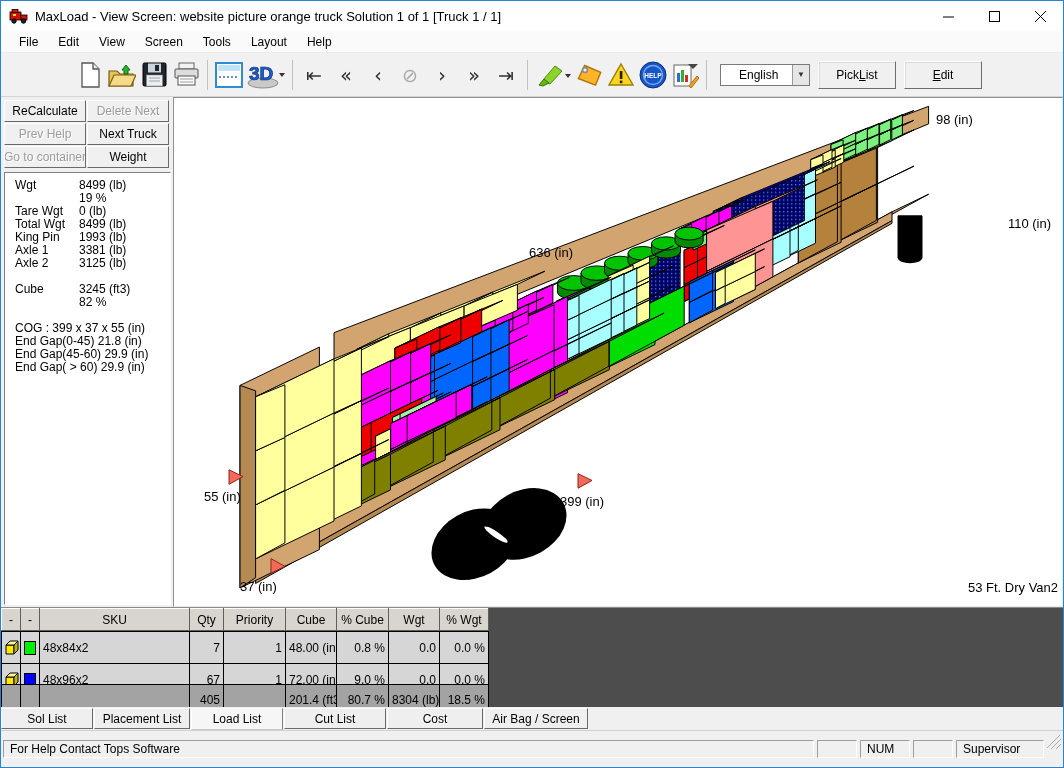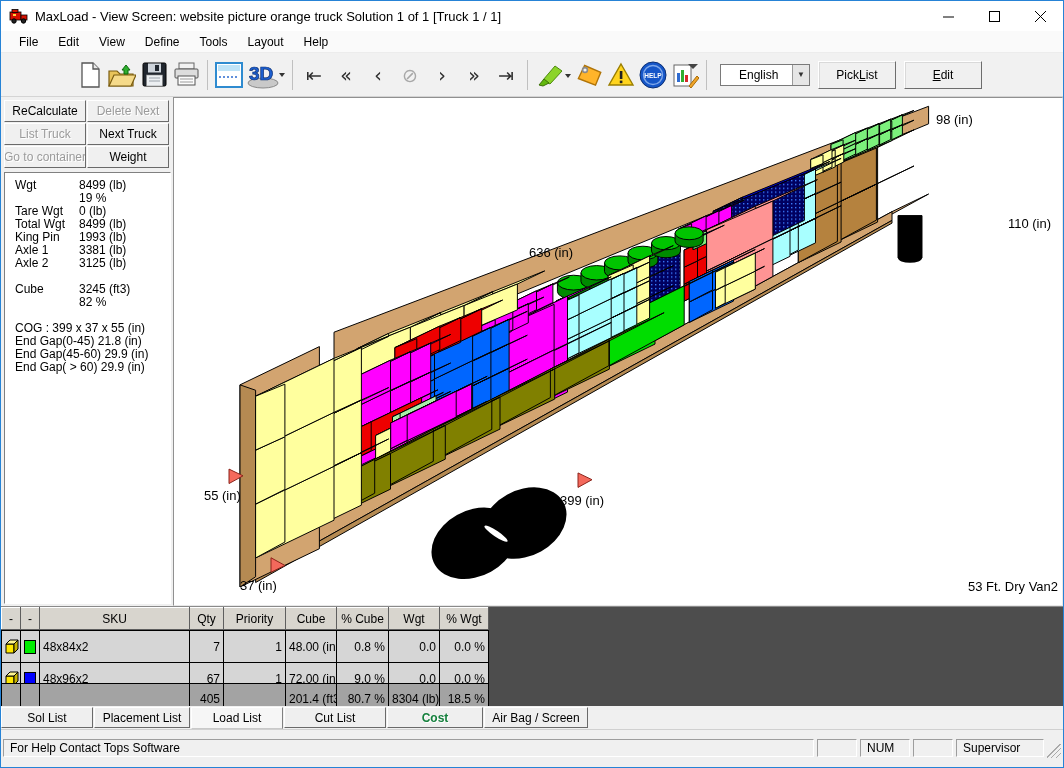--- a/index.html
+++ b/index.html
@@ -54,24 +54,24 @@
   .rows-clip { height:53px; overflow:hidden; }
   .num { text-align:right; }
   .swatch { width:12px; height:14px; margin:0 auto; border:1px solid #000; }
   .total-table td { background:#a3a3a3; height:21px;margin-top:24px; }
   .pallet-icon { display:block; margin:0 auto; }
 
   
   .tabs { height:23px; background:#f0f0f0; display:flex; align-items:flex-start; padding-top:1px; flex:none; }
   .tab { height:21px; background:#efefef; border:1px solid; border-color:#fff #6a6a6a #6a6a6a #fff; display:flex; align-items:center; justify-content:center; flex:none; margin-right:1px; }
   .tab.active { background:#f6f6f6; border-color:#fff #808080 #c9c9c9 #fff; height:22px; }
-  .tab.disabled { color:#15803d; text-shadow:1px 1px 0 #fff;font-weight:bold; }
+  .tab.disabled { color:#000000; text-shadow:1px 1px 0 #fff; }
 
   
-  .statusbar { height:38px; background:#f0f0f0; border-top:1px solid #d0d0d0; display:flex; align-items:flex-start; padding:9px 2px; flex:none; }
+  .statusbar { height:20px; background:#f0f0f0; border-top:1px solid #d0d0d0; display:flex; align-items:center; padding:18px 2px; flex:none; }
   .sb-cell { height:18px; border:1px solid; border-color:#9d9d9d #fff #fff #9d9d9d; display:flex; align-items:center; padding:0 6px; margin-right:3px; }
   .sb-help { flex:1 1 auto; }
   .sb-small { width:40px; flex:none; }
   .sb-num { width:50px; flex:none; }
   .sb-user { width:88px; flex:none; }
   .grip { width:14px; height:14px; flex:none; align-self:flex-end;
     background:linear-gradient(135deg,transparent 45%,#aaa 45%,#aaa 50%,transparent 50%,transparent 62%,#aaa 62%,#aaa 67%,transparent 67%,transparent 79%,#aaa 79%,#aaa 84%,transparent 84%); }
 </style>
 </head>
 <body>
@@ -104,21 +104,21 @@
             <path d="M0,0 L11,11 M11,0 L0,11" stroke="#000" stroke-width="1"></path>
           </svg>
         </div>
     </div>
   </div>
 
   <div class="menubar">
     <div class="menu-item">File</div>
     <div class="menu-item">Edit</div>
     <div class="menu-item">View</div>
-    <div class="menu-item">Define</div>
+    <div class="menu-item">Screen</div>
     <div class="menu-item">Tools</div>
     <div class="menu-item">Layout</div>
     <div class="menu-item">Help</div>
   </div>
 
   <div class="toolbar">
     <div class="tb-btn">
       <svg width="24" height="26" viewBox="0 0 24 26">
         <path d="M4,1 L15,1 L21,7 L21,25 L4,25 Z" fill="#fff" stroke="#555" stroke-width="1.3"></path>
         <path d="M15,1 L15,7 L21,7" fill="#e8e8e8" stroke="#555" stroke-width="1.3"></path>
@@ -236,21 +236,21 @@
     <div class="tb-push">
       <span><span></span><span class="accel">E</span><span>dit</span></span>
     </div>
   </div>
 
   <div class="content">
     <div class="left-panel">
       <div class="btn-grid">
         <div class="btn3d">ReCalculate</div>
         <div class="btn3d disabled">Delete Next</div>
-        <div class="btn3d disabled">List Truck</div>
+        <div class="btn3d disabled">Prev Help</div>
         <div class="btn3d">Next Truck</div>
         <div class="btn3d disabled">Go to container</div>
         <div class="btn3d">Weight</div>
       </div>
       <div class="stats-box">
         <div class="stat-row">
             <span class="stat-label">Wgt</span>
             <span>8499 (lb)</span>
           </div>
         <div class="stat-row">

